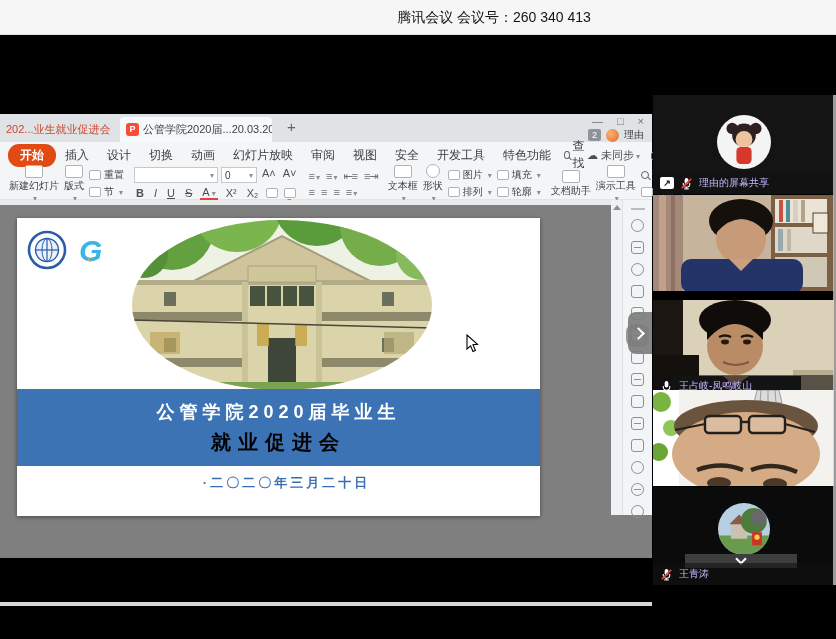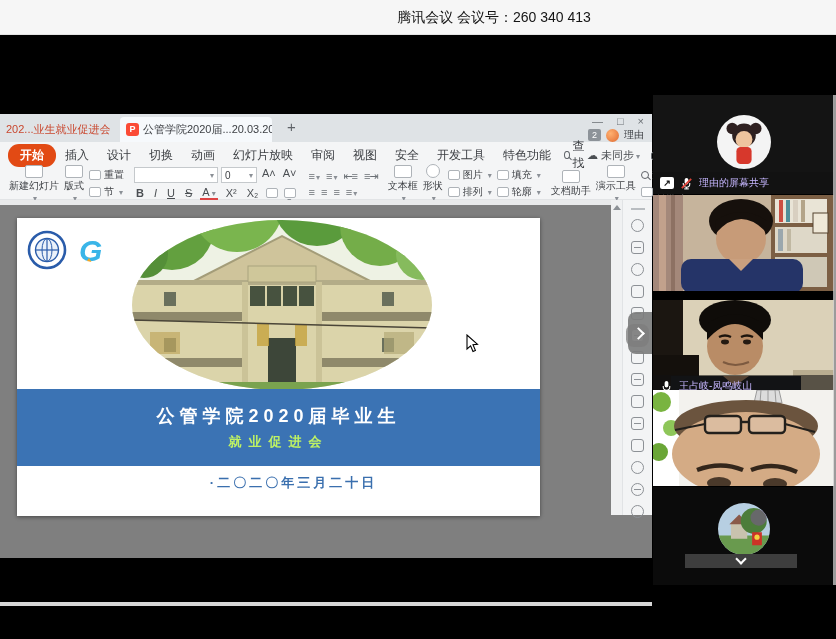--- a/index.html
+++ b/index.html
@@ -69,22 +69,22 @@
 
   
   #editor { position:absolute; left:0; top:86px; width:652px; height:358px; background:#7f7f7f; }
   #editor-topstrip { position:absolute; left:0; top:0; width:652px; height:5px; background:#e9eaeb; }
   #editor-botstrip { position:absolute; left:0; top:402px; width:652px; height:4px; background:#d7d7d7; }
   #slide { position:absolute; left:17px; top:18px; width:523px; height:298px; background:#fff;
     box-shadow:0 1px 4px rgba(0,0,0,.45); }
   #banner { position:absolute; left:0; top:171px; width:523px; height:77px; background:#3b73b4;
     display:flex; flex-direction:column; align-items:center; justify-content:center; gap:5px; }
   #banner .l1 { color:#fff; font-size:18px; font-weight:bold; letter-spacing:5px; }
-  #banner .l2 { color:#bef264; font-size:13px; font-weight:bold; letter-spacing:7px; }
-  #slidedate { position:absolute; left:15px; top:256px; width:523px; text-align:center;
+  #banner .l2 { color:#000000; font-size:20px; font-weight:bold; letter-spacing:7px; }
+  #slidedate { position:absolute; left:8px; top:256px; width:523px; text-align:center;
     color:#3a6fae; font-size:13px; font-weight:bold; letter-spacing:3px; }
   #oval { position:absolute; left:115px; top:2px; }
 
   
   #wps-side { position:absolute; right:0; top:0; width:30px; height:315px;
     background:#f3f4f5; border-left:1px solid #e1e3e5; display:flex; flex-direction:column;
     align-items:center; padding-top:8px; gap:9px; }
   .side-ico { width:13px; height:13px; border:1.3px solid #8d9196; border-radius:3px; position:relative; flex:0 0 auto;}
   .side-ico.dash { height:2px; border:none; border-top:2px solid #b9bdc1; border-radius:0; width:14px; }
   .side-ico.round { border-radius:50%; }
@@ -529,15 +529,25 @@
       <polygon points="7,13 13,7 19,13" fill="#8a5a4a"></polygon>
       <circle cx="22" cy="11" r="8" fill="#4c7d3a"></circle>
       <circle cx="25" cy="9" r="5" fill="#7a5a8a" opacity=".6"></circle>
       <rect x="21" y="18" width="6" height="8" fill="#cc3327"></rect>
       <circle cx="24" cy="21" r="1.6" fill="#f5d33f"></circle>
     </g>
   </svg>
   <div id="t5-hover">
     <span class="chev-down"></span>
   </div>
+  <div class="vlabel">
+    <svg class="mic m-mut" width="13" height="13" viewBox="0 0 14 14">
+      <rect x="5" y="1" width="4" height="7" rx="2"></rect>
+      <path d="M3.5 6.5v1a3.5 3.5 0 0 0 7 0v-1" stroke-width="1.2"></path>
+      <line x1="7" y1="11" x2="7" y2="12.6" stroke-width="1.2"></line>
+      <line x1="4.6" y1="12.8" x2="9.4" y2="12.8" stroke-width="1.2"></line>
+      <line class="slash" x1="2" y1="12" x2="12" y2="2"></line>
+    </svg>
+    <span class="vname">王青涛</span>
+  </div>
 </div>
 
 <div id="panel-strip"></div>
 
 </body></html>

